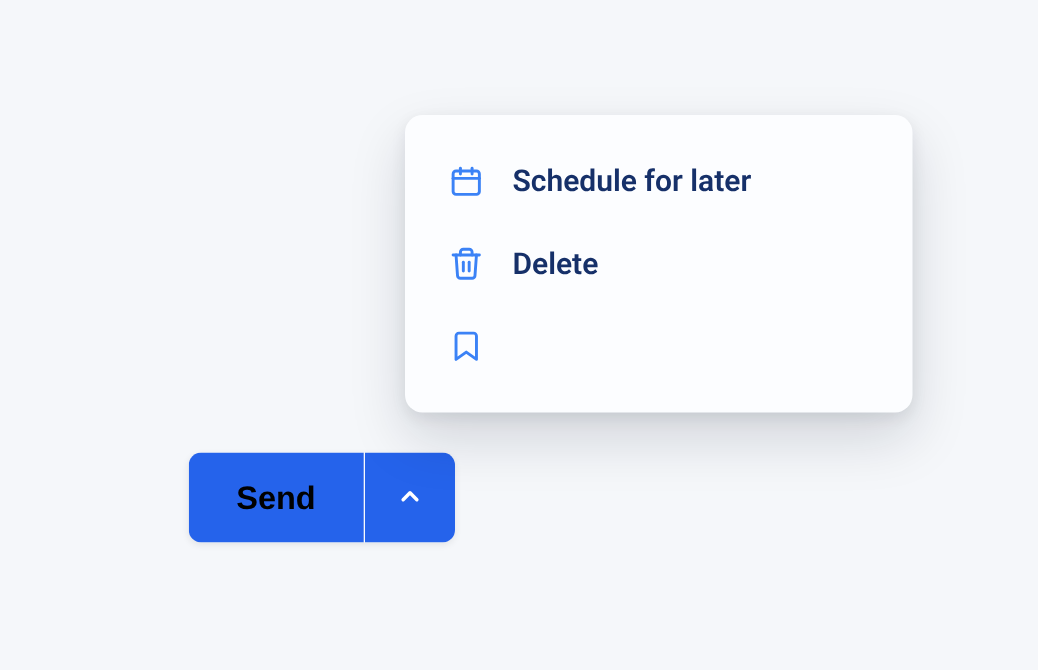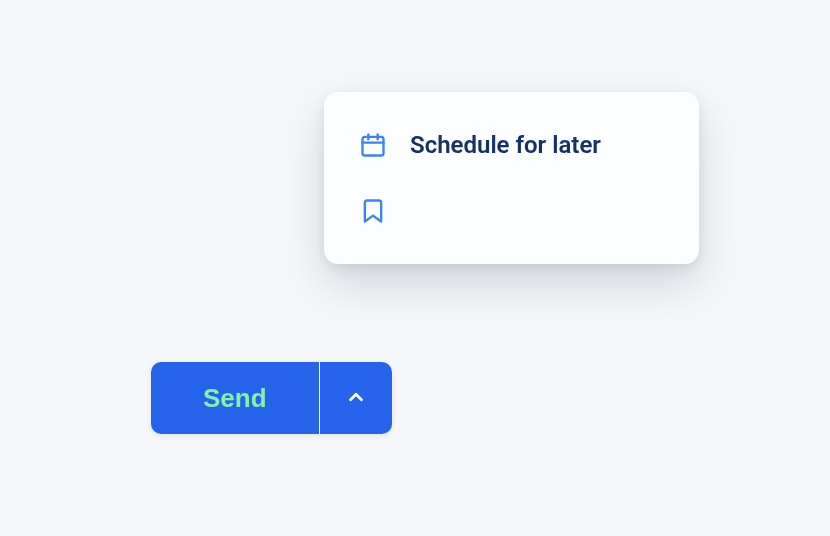--- a/index.html
+++ b/index.html
@@ -19,25 +19,25 @@
       left: 151px;
       top: 362px;
       display: flex;
       height: 72px;
       border-radius: 10px;
       overflow: hidden;
       box-shadow: 0 2px 6px rgba(0,0,0,0.08);
     }
     .send-btn {
       background: #2563eb;
-      color: #86efac;
+      color: #000000;
       font-size: 26px;
       font-weight: 600;
       border: none;
-      padding: 0 52px;
+      padding: 0 38px;
       display: flex;
       align-items: center;
       justify-content: center;
       cursor: pointer;
     }
     .divider {
       width: 1px;
       background: rgba(255,255,255,0.35);
     }
     .chevron-btn {
@@ -49,21 +49,21 @@
       justify-content: center;
       cursor: pointer;
     }
     .chevron-btn svg {
       stroke: #ffffff;
     }
     .dropdown {
       position: absolute;
       left: 324px;
       top: 92px;
-      width: 375px;
+      width: 406px;
       background: #fcfdff;
       border-radius: 14px;
       box-shadow: 0 20px 45px rgba(15, 23, 42, 0.15), 0 4px 12px rgba(15,23,42,0.08);
       padding: 20px 0;
     }
     .menu-item {
       display: flex;
       align-items: center;
       gap: 22px;
       padding: 18px 34px;
@@ -112,17 +112,29 @@
         <line x1="3" y1="10" x2="21" y2="10"></line>
         <line x1="8" y1="3" x2="8" y2="7"></line>
         <line x1="16" y1="3" x2="16" y2="7"></line>
       </svg>
     </span>
     <span class="menu-label">Schedule for later</span>
   </div>
   <div class="menu-item">
     <span class="menu-icon">
       <svg width="28" height="28" viewBox="0 0 24 24" fill="none" stroke-width="2" stroke-linecap="round" stroke-linejoin="round">
+        <polyline points="3 6 5 6 21 6"></polyline>
+        <path d="M19 6l-1 14a2 2 0 0 1-2 2H8a2 2 0 0 1-2-2L5 6"></path>
+        <path d="M8 6V4a2 2 0 0 1 2-2h4a2 2 0 0 1 2 2v2"></path>
+        <line x1="10" y1="11" x2="10" y2="17"></line>
+        <line x1="14" y1="11" x2="14" y2="17"></line>
+      </svg>
+    </span>
+    <span class="menu-label">Delete</span>
+  </div>
+  <div class="menu-item">
+    <span class="menu-icon">
+      <svg width="28" height="28" viewBox="0 0 24 24" fill="none" stroke-width="2" stroke-linecap="round" stroke-linejoin="round">
         <path d="M19 21l-7-5-7 5V5a2 2 0 0 1 2-2h10a2 2 0 0 1 2 2z"></path>
       </svg>
     </span>
   </div>
 </div>
 
 </body></html>

